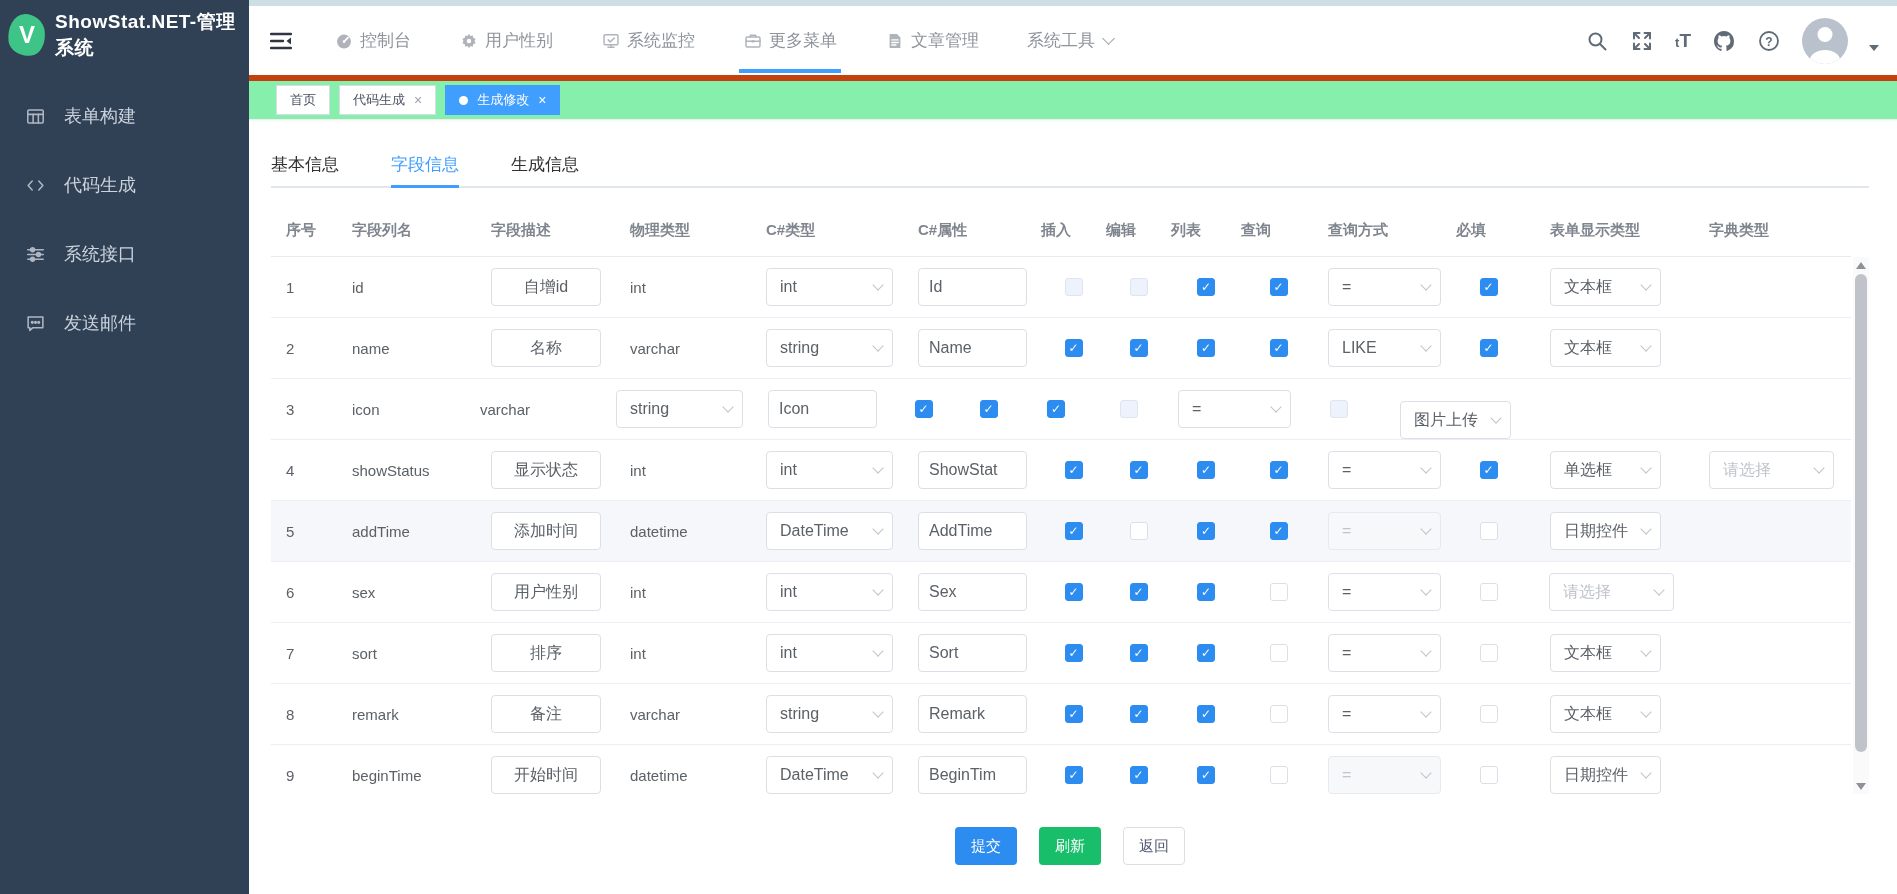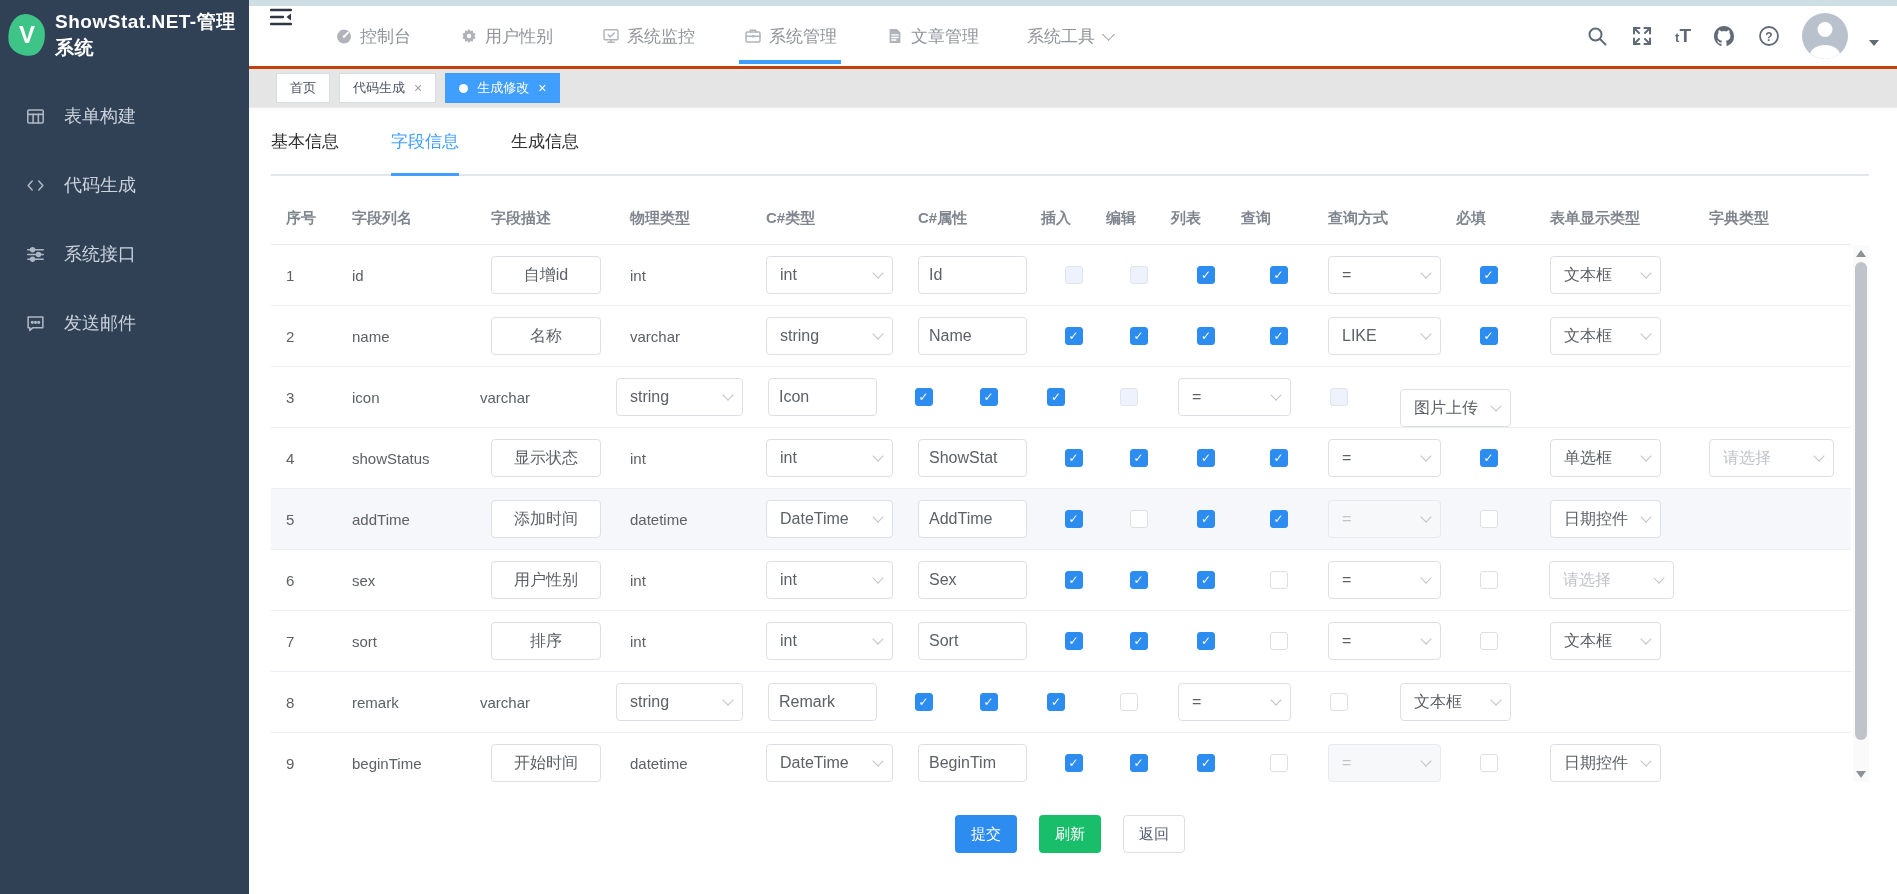--- a/index.html
+++ b/index.html
@@ -19,22 +19,22 @@
   .logo-title { color:#fff; font-size:19px; font-weight:bold; margin-left:10px; letter-spacing:.5px; }
   .menu { margin-top:18px; }
   .menu-item { display:flex; align-items:center; height:56px; padding-left:25px; color:#ccd3dd;
     font-size:18px; cursor:pointer; margin-bottom:13px; }
   .menu-item .mi-icon { width:20px; height:20px; margin-right:19px; display:flex; align-items:center;
     justify-content:center; color:#aeb6c2; }
   .mi-icon svg { width:19px; height:19px; stroke:#aeb6c2; fill:none; stroke-width:1.3; }
 
   
   .main { position:absolute; left:249px; top:6px; width:1648px; height:888px; }
-  .topbar { position:relative; display:flex; align-items:flex-start; height:63px; background:#fff;
-    border-bottom:3px solid #c2410c; padding-left:21px; }
+  .topbar { position:relative; display:flex; align-items:center; height:75px; background:#fff;
+    border-bottom:6px solid #c2410c; padding-left:21px; }
   .hamburger { width:24px; height:22px; margin-right:40px; cursor:pointer; display:flex; align-items:center; }
   .hamburger svg { width:22px; height:20px; }
   .nav-item { position:relative; height:100%; display:flex; align-items:center; margin-right:48px;
     color:#8f949b; font-size:17px; cursor:pointer; white-space:nowrap; }
   .nav-item .nv-icon { width:19px; height:19px; margin-right:7px; display:flex; align-items:center;
     justify-content:center; color:#b0b4ba; }
   .nv-icon svg { width:18px; height:18px; }
   .nav-item.active::after { content:""; position:absolute; left:-4px; right:-4px; bottom:2px; height:4px;
     background:#409eff; }
   .nav-chevron { width:9px; height:9px; border-right:1.6px solid #9aa0a8; border-bottom:1.6px solid #9aa0a8;
@@ -48,34 +48,34 @@
   .avatar { width:46px; height:46px; border-radius:50%; background:#b9c2cc; position:relative; overflow:hidden;
     cursor:pointer; }
   .avatar .head { position:absolute; left:50%; top:9px; transform:translateX(-50%); width:15px; height:15px;
     border-radius:50%; background:#fff; }
   .avatar .body { position:absolute; left:50%; bottom:-6px; transform:translateX(-50%); width:30px; height:20px;
     border-radius:50% 50% 0 0; background:#fff; }
   .caret-down { width:0; height:0; border-left:5px solid transparent; border-right:5px solid transparent;
     border-top:6px solid #5f6b77; margin-top:14px; cursor:pointer; }
 
   
-  .tagsbar { display:flex; align-items:center; height:39px; background:#e5e5e5; border-bottom:1px solid #eceef1;
+  .tagsbar { display:flex; align-items:center; height:39px; background:#86efac; border-bottom:1px solid #eceef1;
     padding-left:27px; box-shadow:0 1px 3px rgba(0,0,0,.04); position:relative; z-index:2; }
   .tag { display:flex; align-items:center; height:30px; padding:0 13px; border:1px solid #d8dce5;
     background:#fff; color:#495060; font-size:13px; margin-right:9px; cursor:pointer; white-space:nowrap; }
   .tag .tag-close { margin-left:9px; font-size:14px; color:#9aa2ad; line-height:1; }
   .tag.active { background:#409eff; border-color:#409eff; color:#fff; }
   .tag.active .tag-close { color:#fff; }
   .tag-dot { width:9px; height:9px; border-radius:50%; background:#fff; margin-right:9px; }
 
   
   .content { position:relative; padding-left:22px; }
   .tabs { display:flex; align-items:center; height:46px; margin-top:22px; border-bottom:2px solid #e1e6ee;
     width:1598px; }
-  .tab { position:relative; height:100%; display:flex; align-items:flex-start; font-size:17px; color:#303133;
+  .tab { position:relative; height:100%; display:flex; align-items:center; font-size:17px; color:#303133;
     margin-right:52px; cursor:pointer; }
   .tab.active { color:#409eff; }
   .tab.active::after { content:""; position:absolute; left:0; right:0; bottom:-2px; height:3px; background:#409eff; }
 
   .tablewrap { position:relative; width:1598px; margin-top:17px; }
   .thead { display:flex; height:52px; align-items:center; border-bottom:1px solid #e8eaec; width:1580px; }
   .th { font-size:15px; font-weight:bold; color:#80868f; white-space:nowrap; }
   .tbody { height:537px; overflow:hidden; width:1580px; }
   .trow { display:flex; align-items:center; height:61px; border-bottom:1px solid #ebeef5; background:#fff; }
   .trow.hl { background:#f5f7fa; }
@@ -227,21 +227,21 @@
           </div>
           <div class="nav-item active">
             <span class="nv-icon">
               <svg viewBox="0 0 16 16" fill="none" stroke="currentColor" stroke-width="1.3" stroke-linecap="round" stroke-linejoin="round">
                 <rect x="1.8" y="4.5" width="12.4" height="8.8" rx="1"></rect>
                 <path d="M5.6 4.5 v-1.6 h4.8 v1.6"></path>
                 <line x1="1.8" y1="8.3" x2="14.5" y2="8.3"></line>
                 <rect x="6.8" y="7.3" width="2.4" height="2" fill="currentColor" stroke="none"></rect>
               </svg>
             </span>
-            <span>系统管理</span>
+            <span>更多菜单</span>
           </div>
           <div class="nav-item">
             <span class="nv-icon">
               <svg viewBox="0 0 16 16" fill="none" stroke="currentColor" stroke-width="1.3" stroke-linecap="round" stroke-linejoin="round">
                 <path d="M3.2 1.8 h6.6 l3 3 v9.4 h-9.6 z" fill="currentColor" stroke="none"></path>
                 <line x1="5.2" y1="7" x2="10.8" y2="7" stroke="#fff"></line>
                 <line x1="5.2" y1="9.3" x2="10.8" y2="9.3" stroke="#fff"></line>
                 <line x1="5.2" y1="11.6" x2="8.8" y2="11.6" stroke="#fff"></line>
               </svg>
             </span>
@@ -689,20 +689,23 @@
               </div>
               <div class="td" style="width: 170px; padding-left: 28px;"></div>
             </div>
             <div class="trow">
               <div class="td" style="width: 60px; padding-left: 15px;">
                 <span>8</span>
               </div>
               <div class="td" style="width: 140px; padding-left: 21px;">
                 <span>remark</span>
               </div>
+              <div class="td" style="width: 150px; padding-left: 20px;">
+                <input class="cellinp centered" value="备注" style="width: 110px;">
+              </div>
               <div class="td" style="width: 135px; padding-left: 9px;">
                 <span>varchar</span>
               </div>
               <div class="td" style="width: 150px; padding-left: 10px;">
                 <div class="sel" style="width: 127px;">
                   <span class="v">string</span>
                   <span class="chev"></span>
                 </div>
               </div>
               <div class="td" style="width: 135px; padding-left: 12px;">

